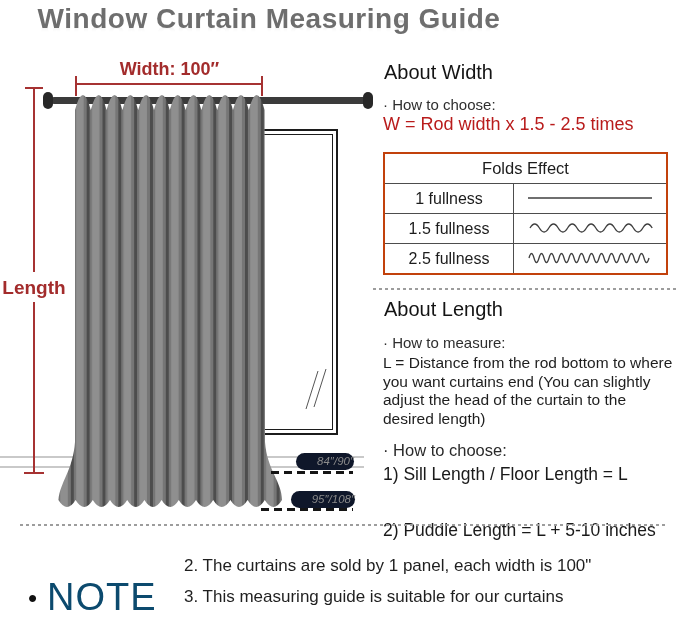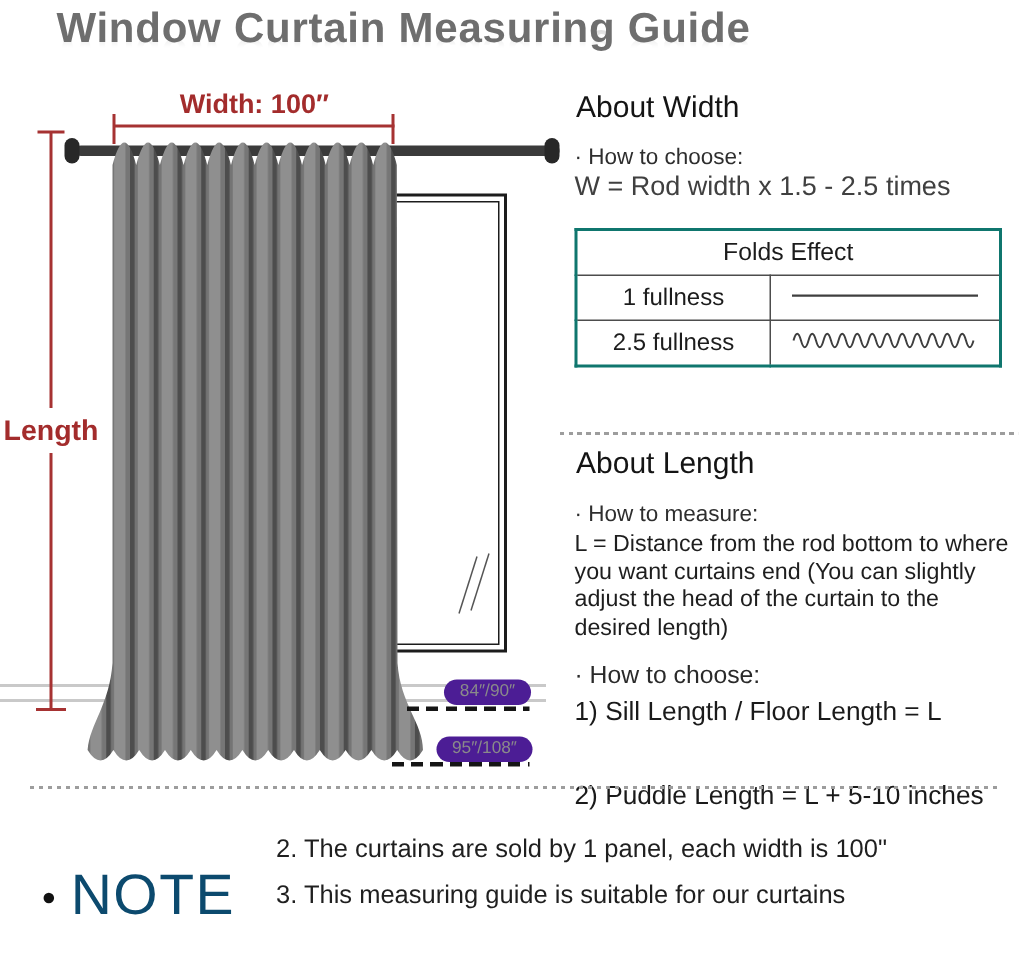--- a/index.html
+++ b/index.html
@@ -32,38 +32,38 @@
   .finial-l{left:43px;} .finial-r{left:363px;}
   
   .window{left:257px;top:129px;width:77px;height:302px;border:2px solid #1c1c1c;background:#fff;z-index:1;}
   .window-inner{position:absolute;left:3px;top:3px;right:3px;bottom:3px;border:1px solid #1c1c1c;}
   .shine{position:absolute;right:8px;bottom:22px;}
   
   .curtain{left:55px;top:92px;z-index:3;}
   
   .sill{left:0;height:2px;background:#c9c9c9;width:364px;z-index:0;}
   .sill1{top:456px;} .sill2{top:466px;}
-  .pill{background:#4c1d95;border-radius:9px;height:17px;line-height:17px;text-align:center;
-        font-size:11.5px;color:#8a8a8a;z-index:4;}
+  .pill{background:#0f172a;border-radius:9px;height:17px;line-height:17px;text-align:right;
+        font-size:11.5px;color:#8a8a8a;z-index:4;font-style:italic;}
   .pill-84{left:296px;top:453px;width:58px;}
   .pill-95{left:291px;top:491px;width:64px;}
   .dash{height:3px;background:repeating-linear-gradient(90deg,#151515 0 8px,transparent 8px 13px);z-index:4;}
   .dash-84{left:271px;top:471px;width:82px;}
   .dash-95{left:261px;top:508px;width:92px;}
   .dotline{height:2px;background:repeating-linear-gradient(90deg,#9d9d9d 0 3px,transparent 3px 6px);}
   .divider-bottom{left:20px;top:524px;width:645px;}
   .divider-right{left:373px;top:288px;width:306px;}
   
   .h2{font-size:20px;font-weight:500;color:#141414;}
   .about-width-h{left:384px;top:61px;}
   .small{font-size:15px;color:#2e2e2e;}
   .width-how{left:383px;top:96px;}
-  .formula{left:383px;top:114px;font-size:18px;color:#404040;}
+  .formula{left:383px;top:114px;font-size:18px;color:#b91c1c;}
   table.folds{position:absolute;left:383px;top:152px;width:285px;border-collapse:collapse;
-        border:2px solid #0f766e;font-size:16px;color:#1c1c1c;}
+        border:2px solid #c2410c;font-size:16px;color:#1c1c1c;}
   table.folds th,table.folds td{border:1px solid #4d4d4d;height:29px;text-align:center;font-weight:400;padding:0;}
   table.folds th{font-size:16.5px;}
   td.cell-label{width:128px;}
   .about-length-h{left:384px;top:298px;}
   .length-how{left:383px;top:334px;}
   .length-para{left:383px;top:354px;width:298px;font-size:15.5px;line-height:18.5px;color:#1e1e1e;}
   .length-choose{left:383px;top:441px;font-size:16.5px;color:#2a2a2a;}
   .opt{font-size:17.5px;color:#1a1a1a;}
   .opt1{left:383px;top:464px;} .opt2{left:383px;top:488px;margin-top:32px;}
   
@@ -150,20 +150,28 @@
       </tr>
       <tr>
         <td class="cell-label">1 fullness</td>
         <td>
           <svg width="130" height="12">
             <line x1="3" y1="6" x2="127" y2="6" stroke="#3f3f3f" stroke-width="1.5"></line>
           </svg>
         </td>
       </tr>
       <tr>
+        <td class="cell-label">1.5 fullness</td>
+        <td>
+          <svg width="126" height="14">
+            <path d="M3 8 q4.7 -8 9.4 0 t9.4 0 t9.4 0 t9.4 0 t9.4 0 t9.4 0 t9.4 0 t9.4 0 t9.4 0 t9.4 0 t9.4 0 t9.4 0 t9.4 0" fill="none" stroke="#3f3f3f" stroke-width="1.3"></path>
+          </svg>
+        </td>
+      </tr>
+      <tr>
         <td class="cell-label">2.5 fullness</td>
         <td>
           <svg width="128" height="14">
             <path d="M3 8 q2.5 -9 5 0 t5 0 t5 0 t5 0 t5 0 t5 0 t5 0 t5 0 t5 0 t5 0 t5 0 t5 0 t5 0 t5 0 t5 0 t5 0 t5 0 t5 0 t5 0 t5 0 t5 0 t5 0 t5 0 t5 0" fill="none" stroke="#3f3f3f" stroke-width="1.3"></path>
           </svg>
         </td>
       </tr>
     </tbody>
       </table>
   </div>

